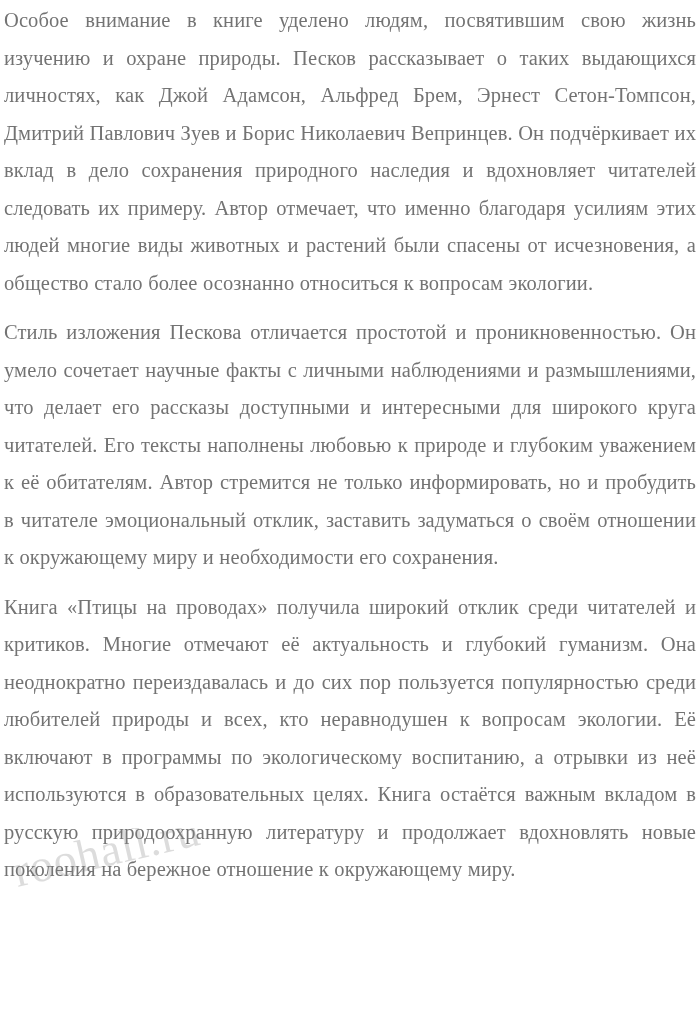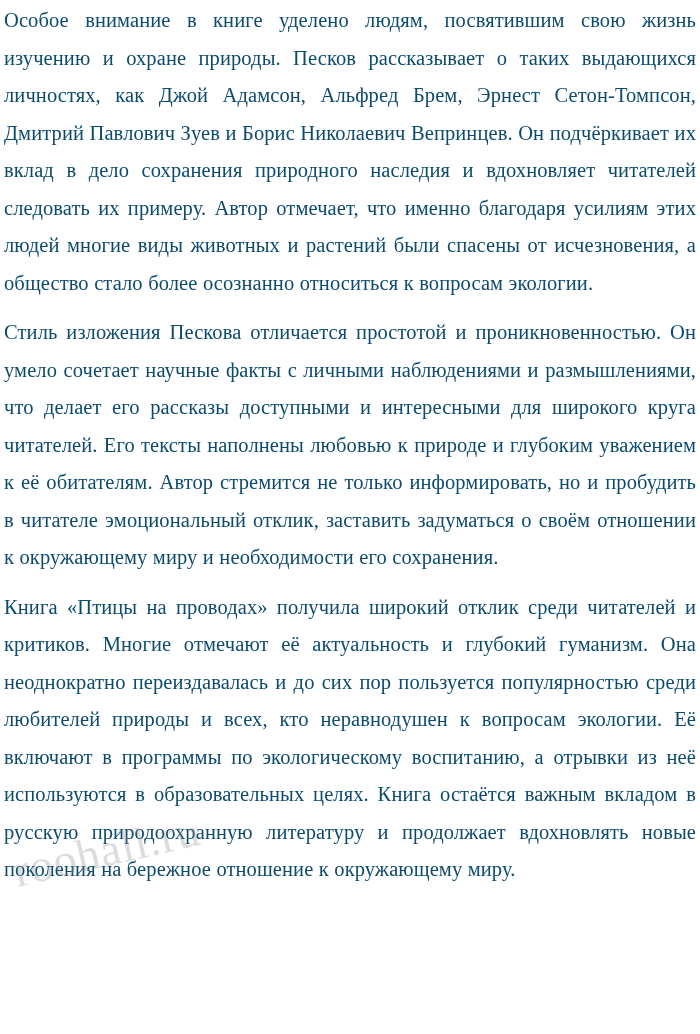--- a/index.html
+++ b/index.html
@@ -21,21 +21,21 @@
     height: 1034px;
     box-sizing: border-box;
     padding: 2px 4px 0 4px;
   }
   .para {
     text-align: justify;
     text-justify: inter-word;
     font-size: 20.5px;
     line-height: 37.5px;
     margin: 0 0 12px 0;
-    color: #0c4a6e;
+    color: #737373;
     letter-spacing: 0.1px;
     word-spacing: 0.2px;
   }
   .para:last-child {
     margin-bottom: 0;
   }
   
   #watermark {
     position: absolute;
     left: 0;

